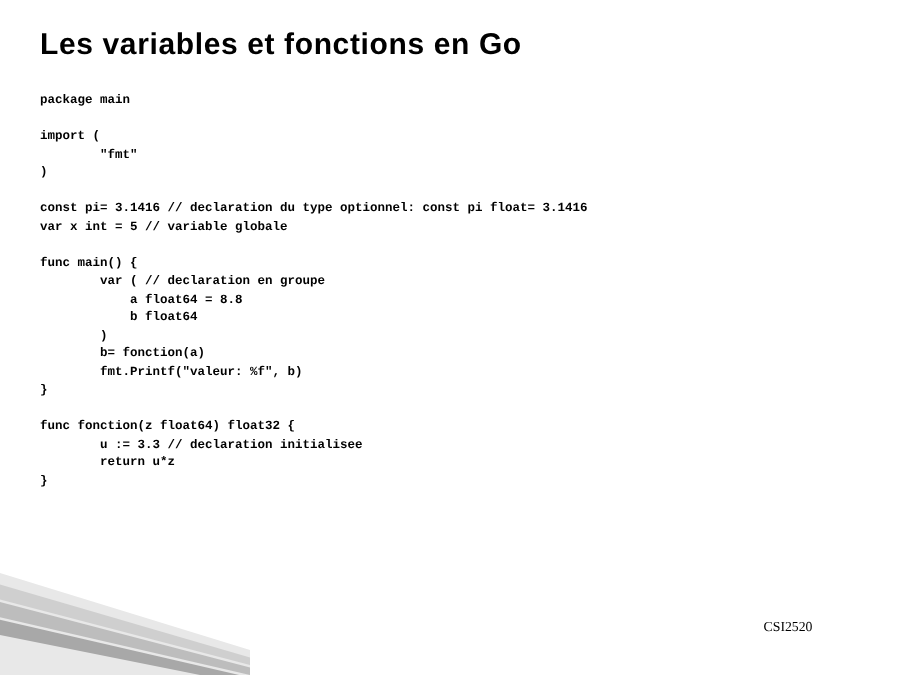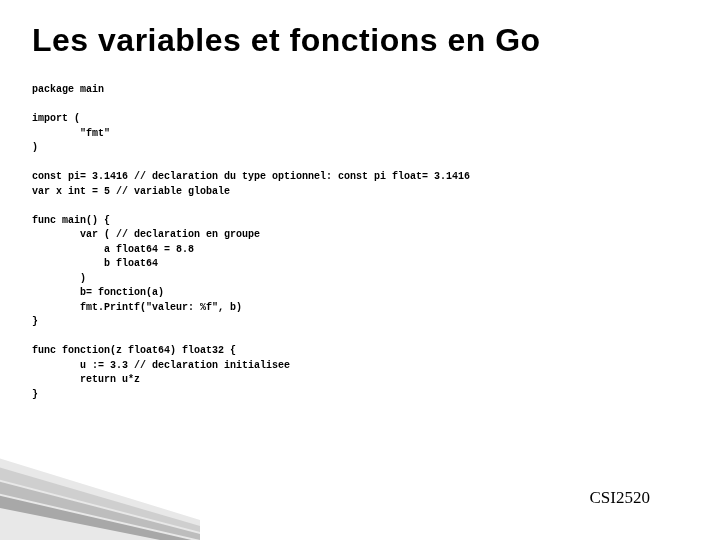--- a/index.html
+++ b/index.html
@@ -8,40 +8,40 @@
     height: 540px;
     background: #ffffff;
     font-family: "Trebuchet MS", "Lucida Grande", sans-serif;
     position: relative;
     overflow: hidden;
   }
   .slide {
     padding: 22px 32px 0 32px;
   }
   .title {
-    font-size: 32px;
+    font-size: 24px;
     font-weight: bold;
     color: #000;
     letter-spacing: 0.5px;
     margin-bottom: 24px;
   }
   .code {
     font-family: "Courier New", Courier, monospace;
     font-size: 10px;
     line-height: 1.45;
     color: #000;
     white-space: pre;
     font-weight: bold;
   }
   .footer-label {
     position: absolute;
     right: 70px;
     bottom: 32px;
     font-family: Georgia, "Times New Roman", serif;
-    font-size: 17px;
+    font-size: 11px;
     color: #000;
   }
   .decor {
     position: absolute;
     left: -60px;
     bottom: -10px;
     width: 260px;
     height: 110px;
     pointer-events: none;
   }

